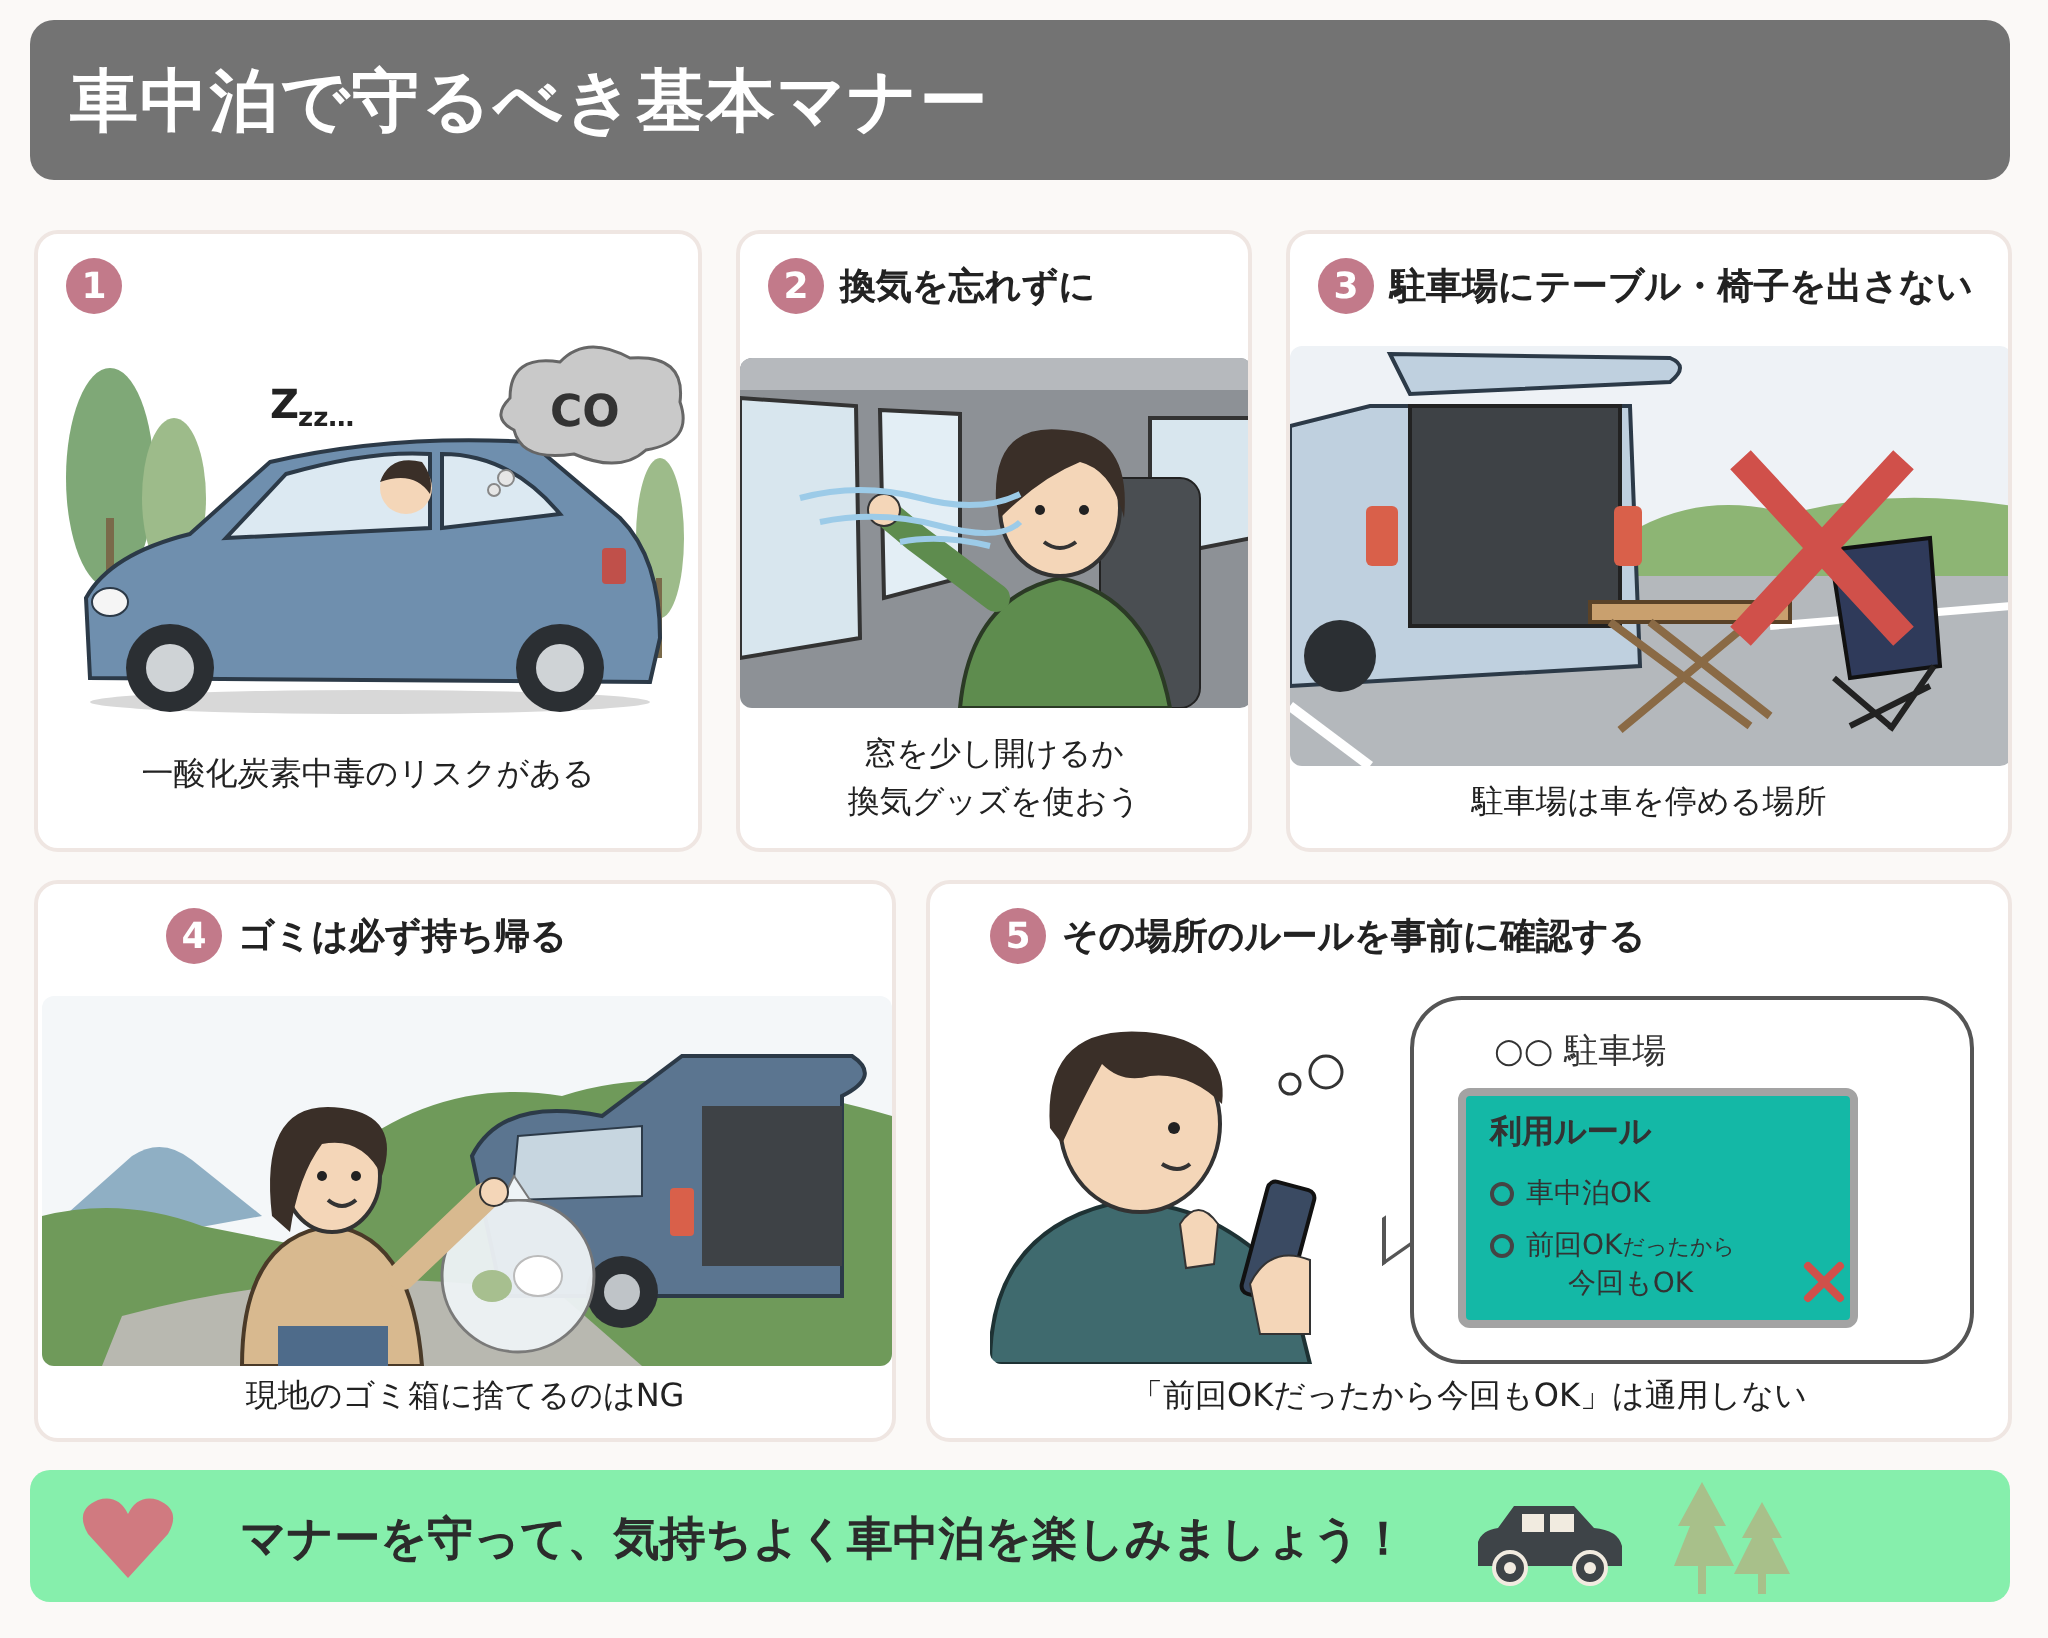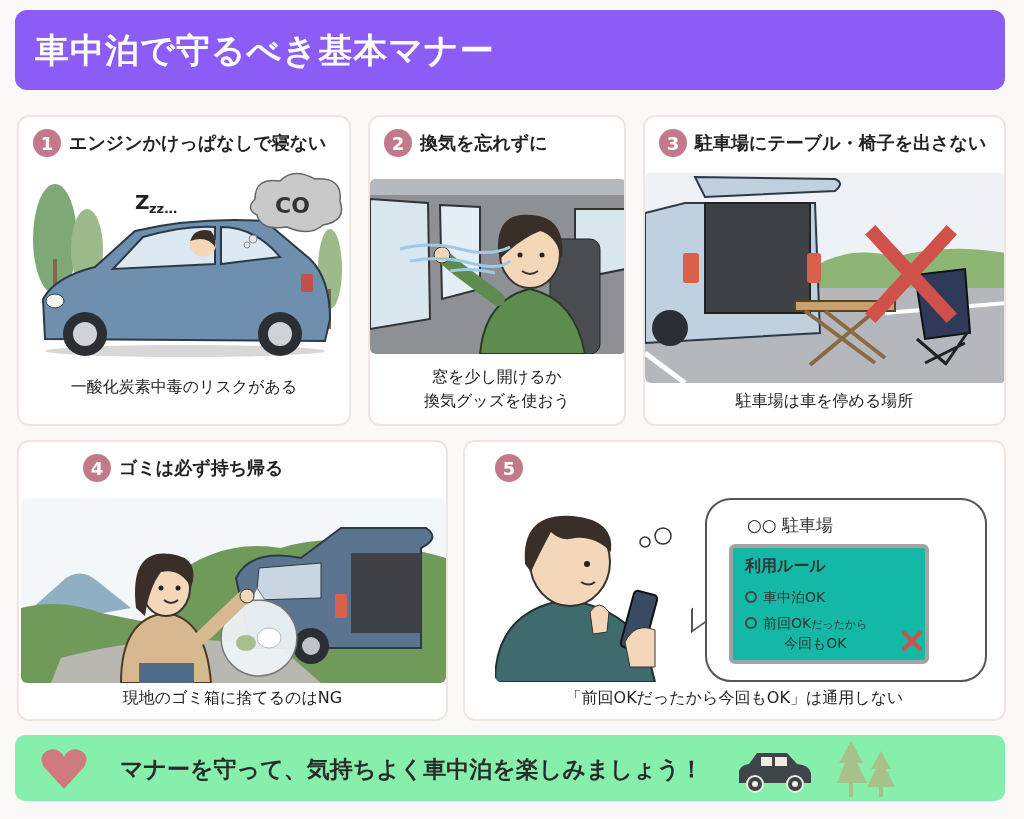--- a/index.html
+++ b/index.html
@@ -1,19 +1,19 @@
 <!DOCTYPE html>
 <html><head>
 <meta charset="utf-8">
 <style>
   * { box-sizing: border-box; margin: 0; padding: 0; }
   html, body { width: 1024px; height: 819px; background: #FBF9F7; overflow: hidden; }
   body { position: relative; font-family: "DejaVu Sans", "Liberation Sans", sans-serif; color: #2b2b2b; }
 
-  .title-banner { position: absolute; left: 15px; top: 10px; width: 990px; height: 80px; background: #8b5cf6; border-radius: 12px; }
+  .title-banner { position: absolute; left: 15px; top: 10px; width: 990px; height: 80px; background: #737373; border-radius: 12px; }
   .title-text { position: absolute; left: 20px; top: 18px; font-size: 34px; font-weight: bold; color: #fff; letter-spacing: 1px; }
 
   .card { position: absolute; background: #fff; border: 2px solid #EFE6E2; border-radius: 12px; overflow: hidden; }
   .card-head { position: absolute; top: 12px; left: 14px; right: 8px; display: flex; align-items: center; gap: 8px; white-space: nowrap; }
   .num { width: 28px; height: 28px; border-radius: 50%; background: #C27A8A; color: #fff; font-weight: bold; font-size: 18px; display: flex; align-items: center; justify-content: center; flex: none; }
   .head-text { font-size: 18px; font-weight: bold; color: #222; }
   .illus { position: absolute; overflow: hidden; border-radius: 6px; }
   .caption { position: absolute; left: 0; right: 0; text-align: center; font-size: 16px; color: #222; line-height: 24px; }
 
   #card1 { left: 17px; top: 115px; width: 334px; height: 311px; }
@@ -37,21 +37,20 @@
 </head>
 <body>
 
 <div class="title-banner">
   <div class="title-text">車中泊で守るべき基本マナー</div>
 </div>
 
 <div class="card" id="card1">
   <div class="card-head">
     <div class="num">1</div>
-    <div class="head-text">エンジンかけっぱなしで寝ない</div>
   </div>
   <div class="illus" style="left:6px;top:52px;width:320px;height:200px;">
     <svg width="320" height="200" viewBox="0 0 320 200">
       <rect width="320" height="200" fill="#fff"></rect>
       <ellipse cx="30" cy="70" rx="22" ry="55" fill="#7FA877"></ellipse>
       <rect x="28" y="90" width="4" height="50" fill="#7a6a4a"></rect>
       <ellipse cx="62" cy="80" rx="16" ry="40" fill="#9DBB8A"></ellipse>
       <ellipse cx="305" cy="100" rx="12" ry="40" fill="#9DBB8A"></ellipse>
       <rect x="303" y="120" width="3" height="40" fill="#7a6a4a"></rect>
       <ellipse cx="160" cy="182" rx="140" ry="6" fill="#d8d8d8"></ellipse>
@@ -167,20 +166,21 @@
       <path d="M143 102 Q150 108 157 102" stroke="#333" stroke-width="2" fill="none"></path>
       <rect x="118" y="165" width="55" height="20" fill="#4E6B8A"></rect>
     </svg>
   </div>
   <div class="caption" style="top:244px;">現地のゴミ箱に捨てるのはNG</div>
 </div>
 
 <div class="card" id="card5">
   <div class="card-head" style="left:30px;">
     <div class="num">5</div>
+    <div class="head-text">その場所のルールを事前に確認する</div>
   </div>
   <div class="illus" style="left:30px;top:60px;width:200px;height:180px;">
     <svg width="200" height="180" viewBox="0 0 200 180">
       <rect width="200" height="180" fill="#fff"></rect>
       <path d="M0 180 Q0 115 60 100 Q110 95 150 140 L160 180 Z" fill="#3F6A6E" stroke="#1e3234" stroke-width="2"></path>
       <ellipse cx="75" cy="60" rx="40" ry="44" fill="#F4D6B8" stroke="#333" stroke-width="2"></ellipse>
       <path d="M30 62 Q26 10 78 14 Q120 18 116 50 Q100 34 80 36 Q66 40 56 30 Q44 52 36 70 Z" fill="#3a2f28"></path>
       <circle cx="92" cy="62" r="3" fill="#222"></circle>
       <path d="M86 80 Q94 85 100 80" stroke="#333" stroke-width="2" fill="none"></path>
       <path d="M95 110 Q104 96 114 110 L112 130 L98 132 Z" fill="#F4D6B8" stroke="#333"></path>

